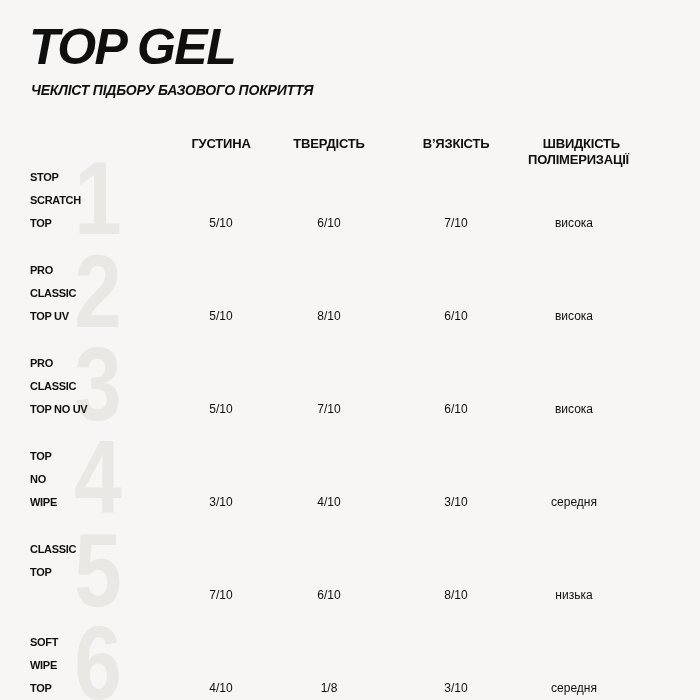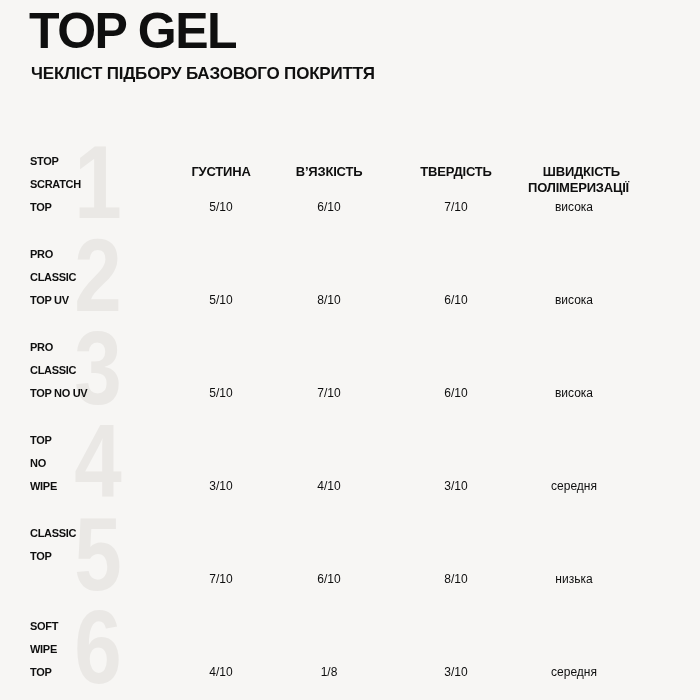--- a/index.html
+++ b/index.html
@@ -13,55 +13,57 @@
 
   .page {
     position: relative;
     width: 700px;
     height: 700px;
     background: var(--bg);
     overflow: hidden;
   }
 
   .title {
-    margin: 4px 0 0 29px;
+    margin: 20px 0 0 29px;
     font-size: 50px;
     line-height: 54px;
     font-weight: 700;
     letter-spacing: -1.5px;
     color: var(--text);
+    font-style: italic;
   }
 
   .subtitle {
     margin: 6px 0 9px 31px;
-    font-size: 17px;
+    font-size: 14px;
     line-height: 20px;
     font-weight: 700;
     letter-spacing: -0.2px;
     color: var(--text);
+    font-style: italic;
   }
 
   .table {
     margin: 36px 0 0 30px;
     width: 640px;
   }
 
   .thead, .row {
     display: grid;
     grid-template-columns: 138px 106px 110px 144px 92px;
   }
 
   .thead {
     height: 30px;
     font-size: 13px;
     font-weight: 700;
     line-height: 16px;
     letter-spacing: -0.2px;
   }
-  .hcell { text-align: center; white-space: pre-line; margin-top: 44px; }
+  .hcell { text-align: center; white-space: pre-line; }
   .hcell.speed { text-align: right; }
 
   .row {
     position: relative;
     height: 69px;
     margin-bottom: 24px;
   }
 
   .name-cell {
     position: relative;
@@ -108,22 +110,22 @@
 <div class="page">
 
   <h1 class="title">TOP GEL</h1>
   <div class="subtitle">ЧЕКЛІСТ ПІДБОРУ БАЗОВОГО ПОКРИТТЯ</div>
 
   <div class="table">
 
     <div class="thead">
       <div class="hcell"></div>
       <div class="hcell">ГУСТИНА</div>
+      <div class="hcell">ТВЕРДІСТЬ</div>
       <div class="hcell">В’ЯЗКІСТЬ</div>
-      <div class="hcell">ТВЕРДІСТЬ</div>
       <div class="hcell speed">ШВИДКІСТЬ
 ПОЛІМЕРИЗАЦІЇ</div>
     </div>
 
     <div class="row">
       <div class="name-cell">
         <span class="watermark">1</span>
         <span class="name">STOP
 SCRATCH
 TOP</span>

